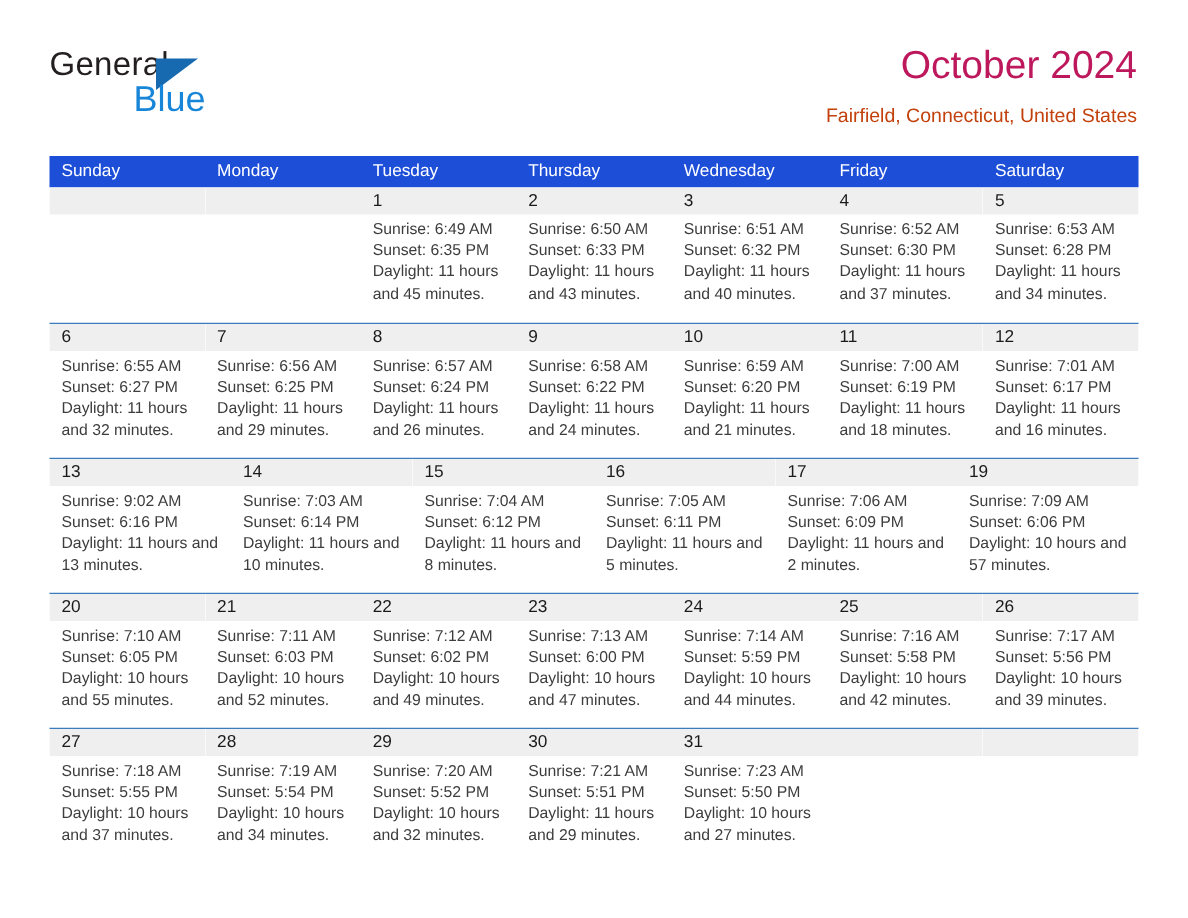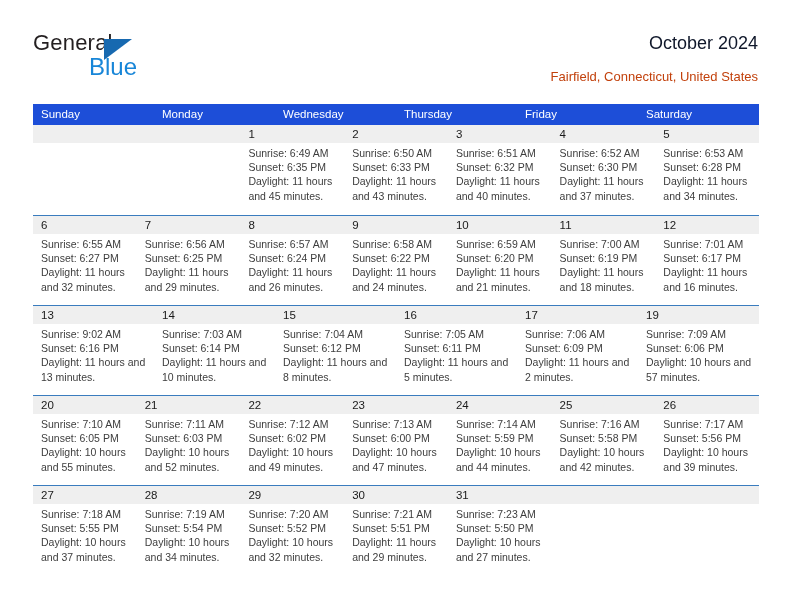--- a/index.html
+++ b/index.html
@@ -64,22 +64,22 @@
     white-space: nowrap;
   }
 
   .title-block {
     position: absolute;
     right: 34px;
     top: 0;
     text-align: right;
   }
   .cal-title {
-    font-size: 18px;
-    color: #0f172a;
+    font-size: 26px;
+    color: #be185d;
     line-height: 34px;
     white-space: nowrap;
     font-weight: normal;
     margin: 0;
   }
   .cal-subtitle {
     font-size: 13px;
     color: #c2410c;
     line-height: 22px;
     white-space: nowrap;
@@ -168,22 +168,23 @@
       <h1 class="cal-title">October 2024</h1>
       <h2 class="cal-subtitle">Fairfield, Connecticut, United States</h2>
     </div>
 
   </div>
 
   <div class="calendar">
     <div class="weekday-row">
       <div class="weekday">Sunday</div>
       <div class="weekday">Monday</div>
+      <div class="weekday">Tuesday</div>
+      <div class="weekday">Thursday</div>
       <div class="weekday">Wednesday</div>
-      <div class="weekday">Thursday</div>
       <div class="weekday">Friday</div>
       <div class="weekday">Saturday</div>
     </div>
 
     <div id="weeks-container">
         <div class="week first">
           <div class="day empty">
             <div class="day-number"></div>
           </div>
           <div class="day empty">

